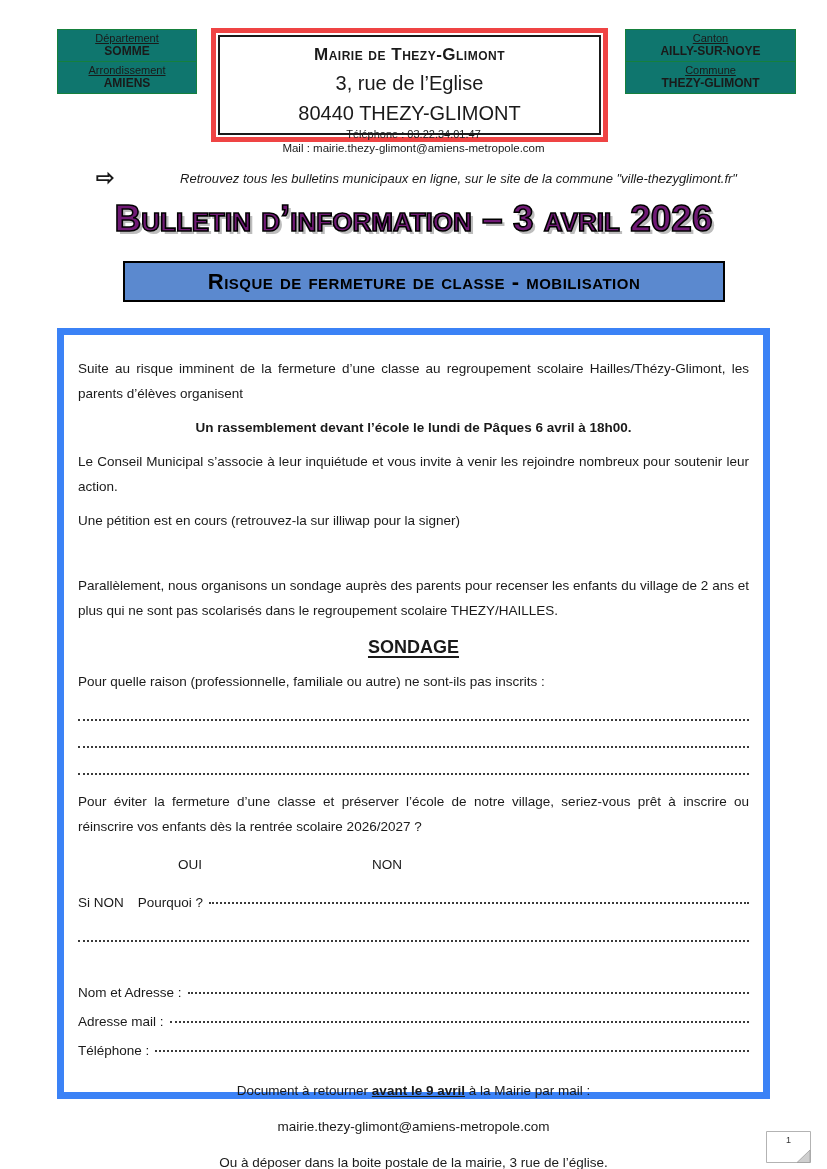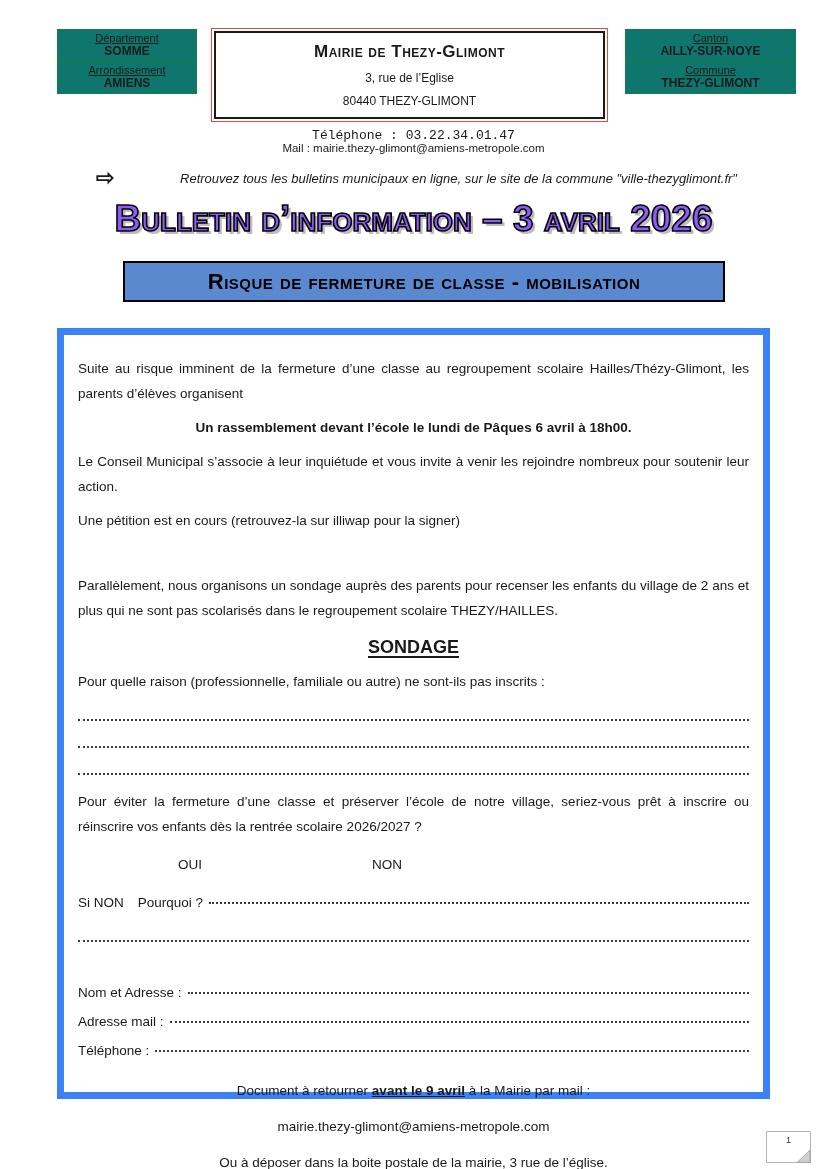--- a/index.html
+++ b/index.html
@@ -22,33 +22,33 @@
     padding:2px 8px 3px;
     background:#0f766e;
   }
   .admin-box .cell + .cell { margin-top:-1px; }
   .admin-box .lbl { font-size:11px; text-decoration:underline; display:block; }
   .admin-box .val { font-size:12px; font-weight:bold; display:block; }
   #box-left  { left:57px;  width:140px; }
   #box-right { left:625px; width:171px; }
 
   #box-center {
-    position:absolute; left:211px; top:28px; width:397px; height:94px;
-    border:1px solid #ef4444; padding:2px; background:#fff;
+    position:absolute; left:211px; top:28px; width:397px; height:114px;
+    border:5px solid #ef4444; padding:2px; background:#fff;
   }
   #box-center .inner {
     border:2px solid #1a1a1a; height:100%;
     display:flex; flex-direction:column; justify-content:space-around;
     align-items:center; text-align:center; padding:4px 0;
   }
   .mairie-name { font-weight:bold; font-size:17px; font-variant:small-caps; letter-spacing:.5px; }
-  .mairie-line { font-size:12px; }
+  .mairie-line { font-size:20px; }
 
   .contact-line { position:absolute; left:0; width:100%; text-align:center; }
-  #phone-line { top:128px; font-size:13px;font-family:Liberation Mono, monospace; }
+  #phone-line { top:128px; font-size:11px; }
   #mail-line  { top:142px; font-size:11.5px; }
 
   
   .notice { position:absolute; top:171px; left:0; width:100%; height:22px; }
   .notice .arrow {
     position:absolute; left:96px; top:-4px;
     font-size:22px; font-weight:bold; color:#1a1a1a; line-height:22px;
   }
   .notice .txt {
     position:absolute; left:140px; right:50px; text-align:center;
@@ -56,21 +56,21 @@
   }
 
   
   .main-title {
     position:absolute; top:197px; left:0; width:100%;
     text-align:center;
     font-variant:small-caps;
     font-weight:bold;
     font-size:37px;
     letter-spacing:0px;
-    color:#8b5cf6;
+    color:#701a75;
     -webkit-text-stroke:1.6px #000;
     text-shadow:3px 3px 0 #bdbdbd;
     line-height:44px;
     white-space:nowrap;
   }
 
   
   .banner {
     position:absolute; left:123px; top:261px; width:602px; height:41px;
     background:#5b89cf;

